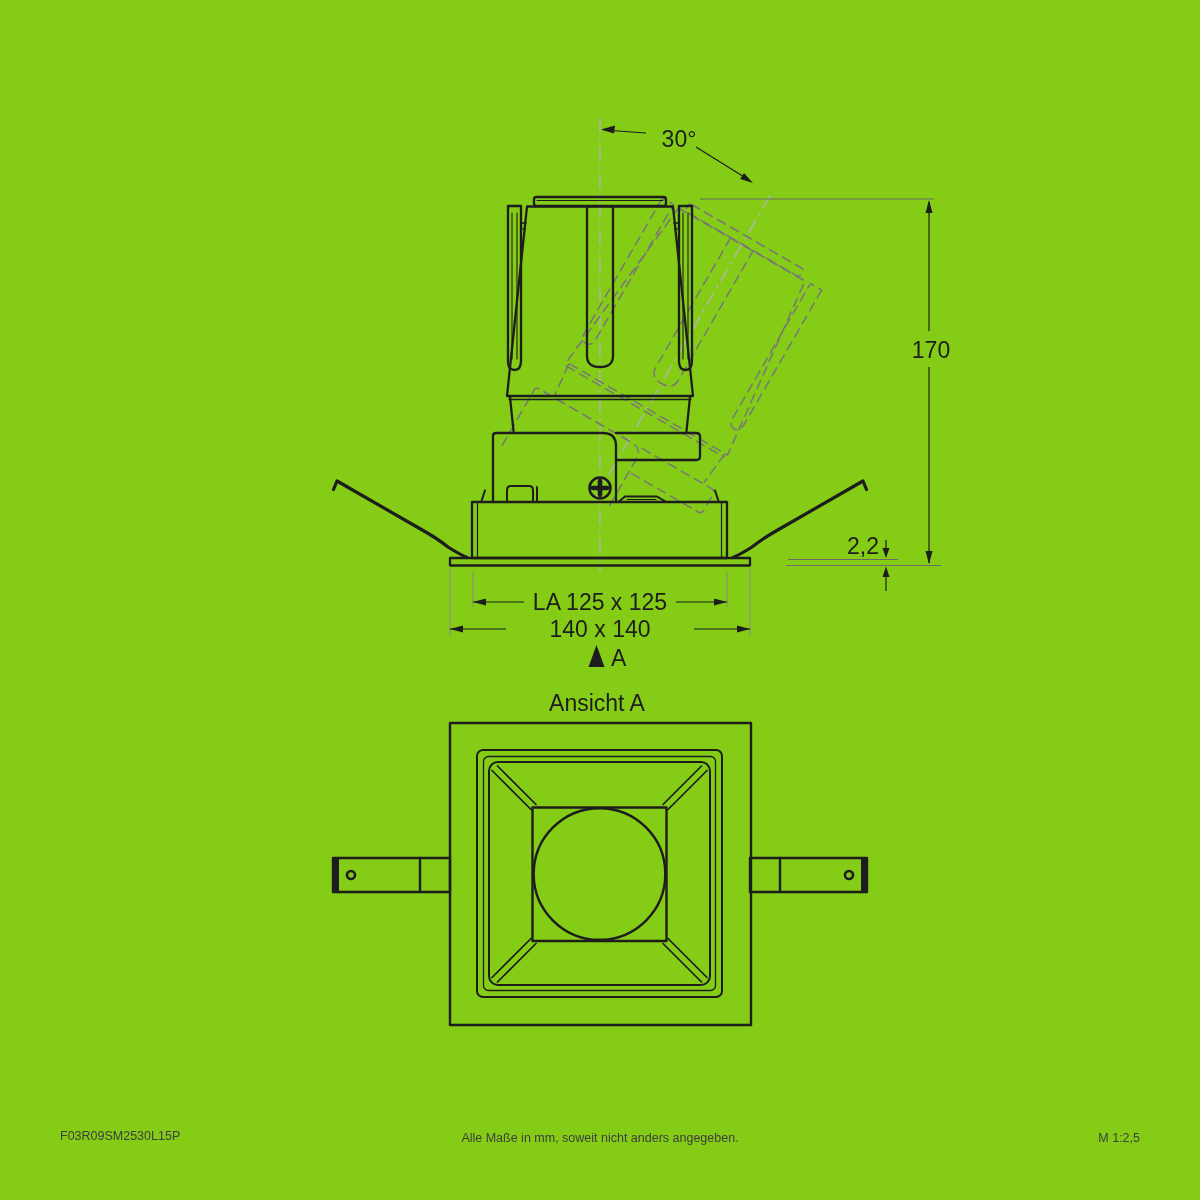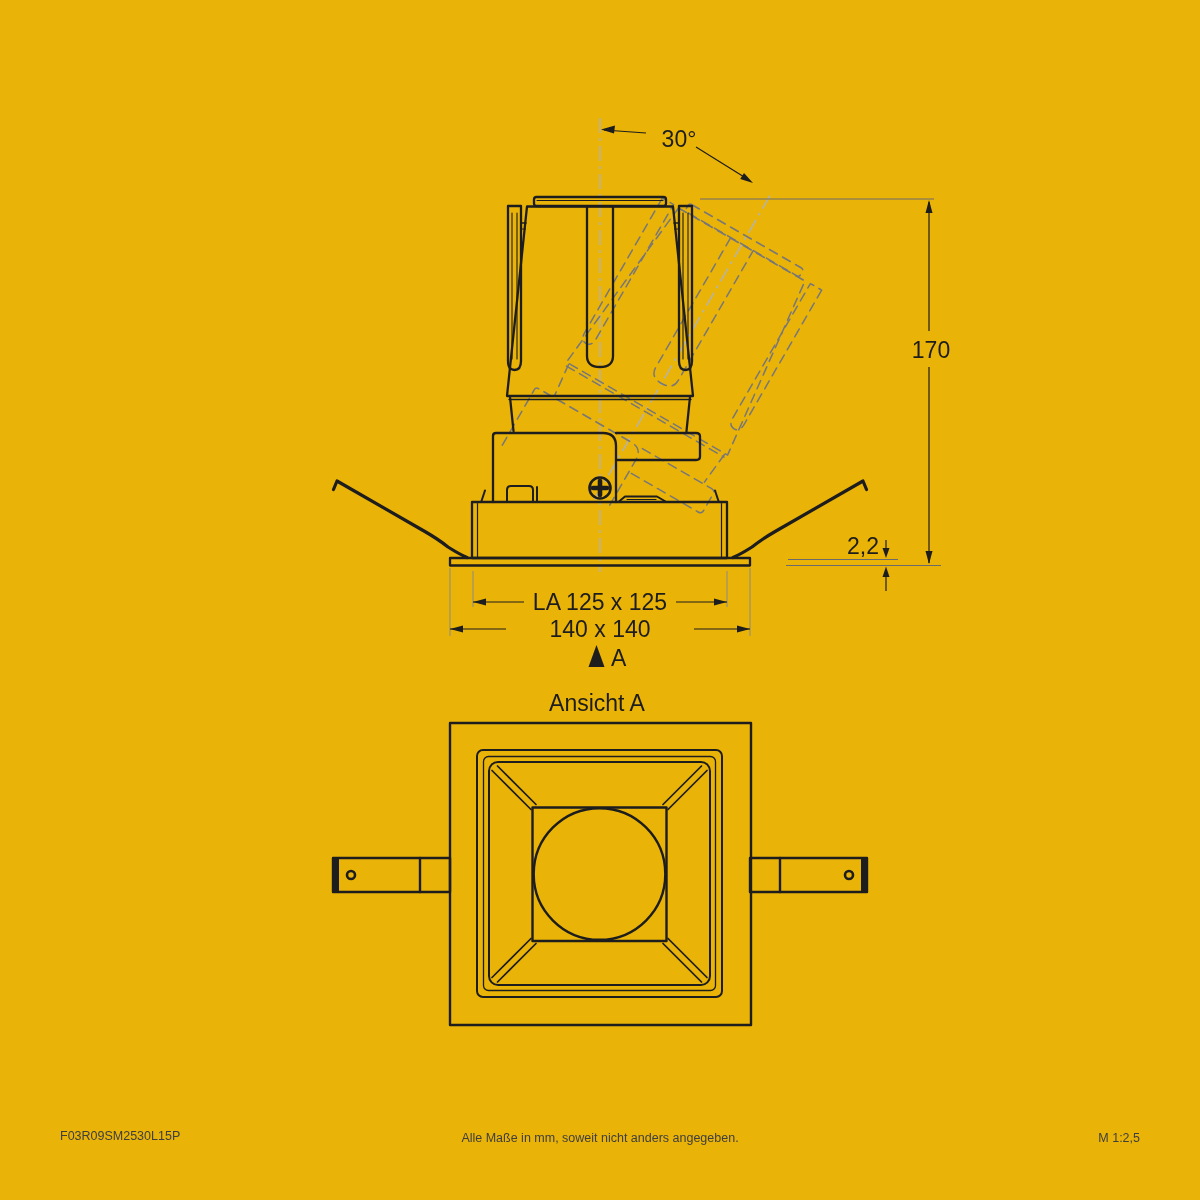--- a/index.html
+++ b/index.html
@@ -1,17 +1,17 @@
 <!DOCTYPE html>
 <html><head>
 <meta charset="utf-8">
 <style>
   html,body{margin:0;padding:0;background:#ffffff;}
   .page{
-    position:relative;width:1200px;height:1200px;background:#eab308;overflow:hidden;
+    position:relative;width:1200px;height:1200px;background:#84cc16;overflow:hidden;
     font-family:"Liberation Sans","DejaVu Sans",sans-serif;
   }
   svg{position:absolute;left:0;top:0;}
   text{fill:#1d1d1d;}
   .dim-text{font-size:23px;}
   .title-text{font-size:23px;}
   .footer-text{font-size:12.5px;fill:#3e3e3e;}
 </style>
 </head>
 <body>

